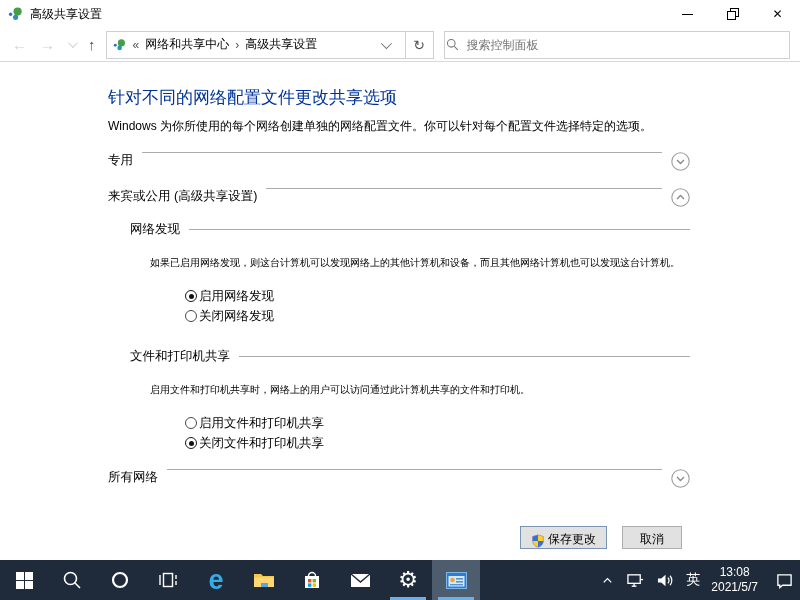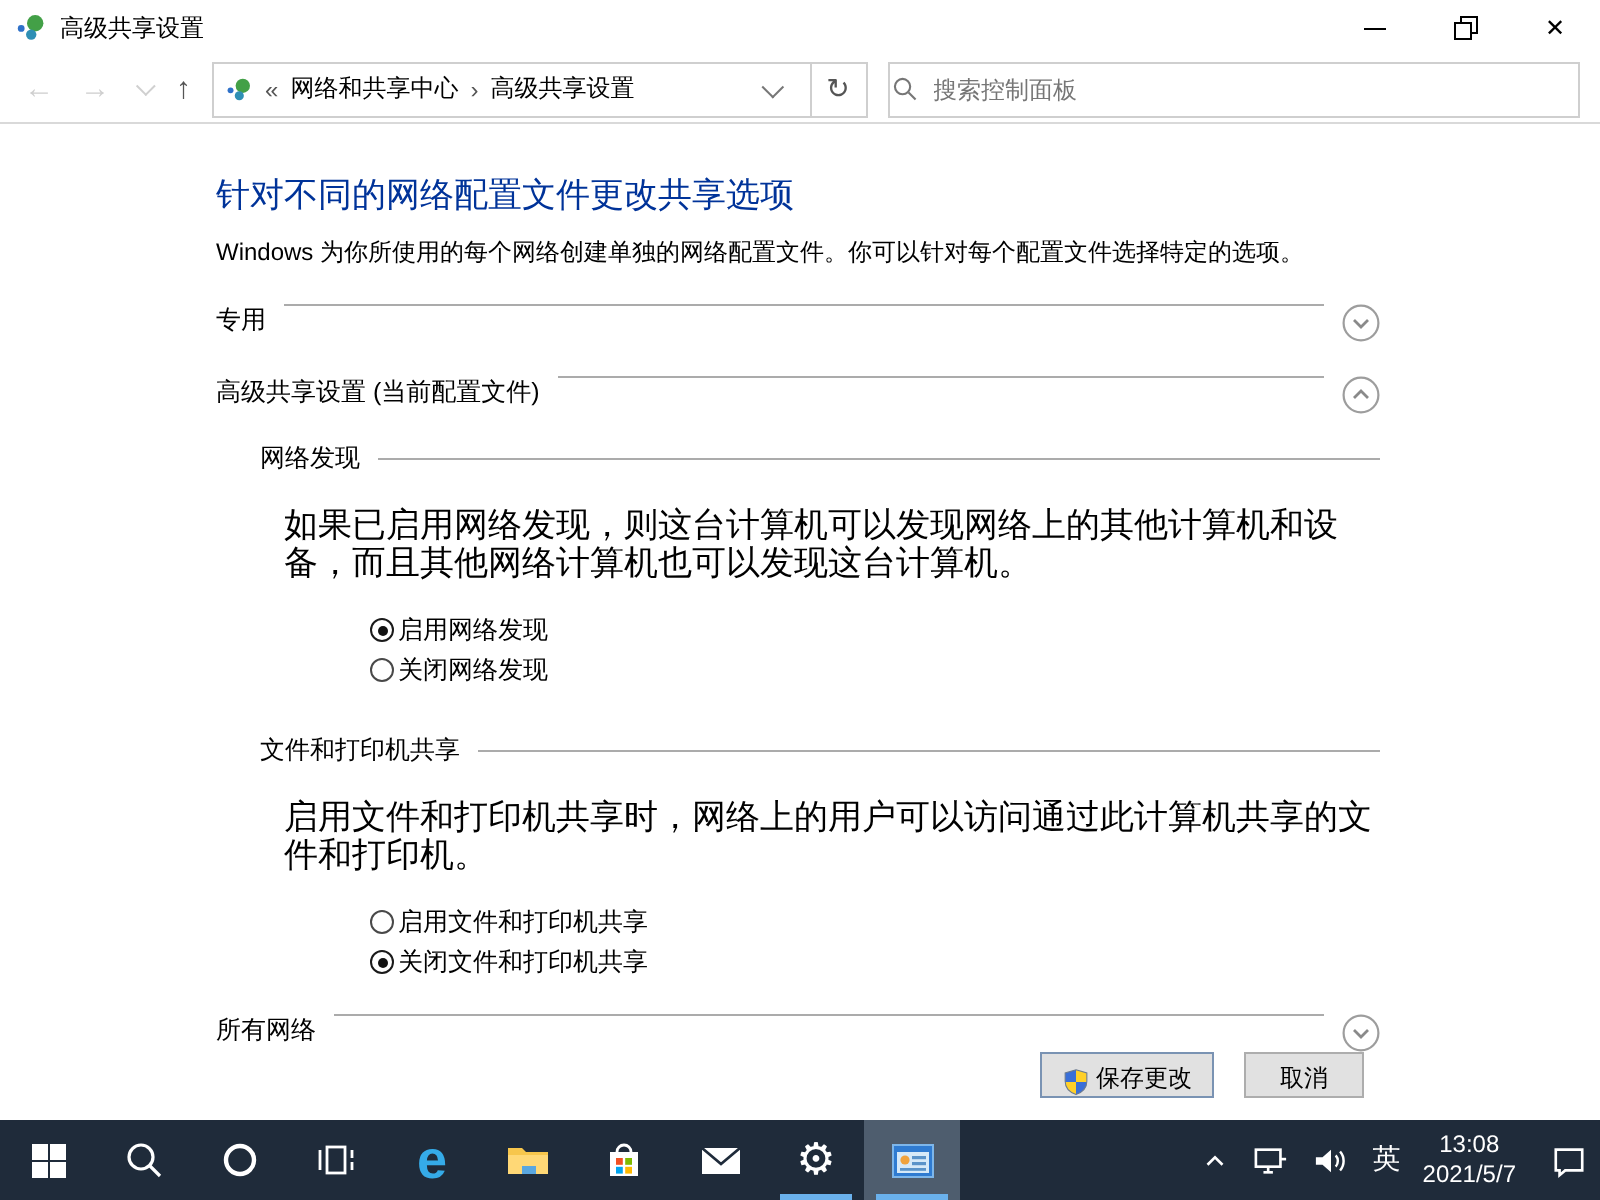--- a/index.html
+++ b/index.html
@@ -36,21 +36,21 @@
   .page-intro { margin-top:9px; font-size:12px; color:#000; }
 
   .sec-row { display:flex; margin-top:17px; }
   .sec-label { font-size:12.5px; color:#000; white-space:nowrap; }
   .rule { flex:1; height:1px; background:#ababab; margin:0 9px; }
   .expander { width:19px; height:19px; flex:none; }
 
   .sub-block { margin-left:22px; }
   .sub-head { display:flex; align-items:center; margin-top:14px; }
   .sub-head .rule { margin-right:0; }
-  .sub-desc { margin-left:12px; margin-top:15px; font-size:17px; color:#000; width:545px; line-height:19px; }
+  .sub-desc { margin-left:20px; margin-top:15px; font-size:10px; color:#000; width:545px; line-height:19px; }
   .radio-group { margin-left:55px; margin-top:14px; }
   .radio-row { display:flex; align-items:center; gap:2px; height:20px; font-size:12.5px; color:#000; }
   .radio { width:12px; height:12px; border:1px solid #494949; border-radius:50%; position:relative; flex:none; background:#fff; }
   .radio.selected { border-color:#1a1a1a; }
   .radio.selected::after { content:""; position:absolute; left:2.5px; top:2.5px; width:5px; height:5px; border-radius:50%; background:#111; }
 
   .footer-btns { position:absolute; right:118px; bottom:10px; display:flex; gap:15px; }
   .btn { height:23px; font-size:12px; color:#000; display:flex; align-items:flex-end; justify-content:center; background:#e1e1e1; border:1px solid #adadad; padding:0 10px; }
   .btn-save { border-color:#7a93b3; gap:3px; min-width:82px; }
   .btn-cancel { min-width:60px; }
@@ -130,21 +130,21 @@
     <div class="sec-row">
       <span class="sec-label">专用</span>
       <span class="rule"></span>
       <svg class="expander" viewBox="0 0 19 19">
         <circle cx="9.5" cy="9.5" r="8.7" fill="#fff" stroke="#9d9d9d" stroke-width="1.1"></circle>
         <polyline points="6,8 9.5,11.5 13,8" fill="none" stroke="#8a8a8a" stroke-width="1.4"></polyline>
       </svg>
     </div>
 
     <div class="sec-row">
-      <span class="sec-label">高级共享设置 (当前配置文件)</span>
+      <span class="sec-label">来宾或公用 (高级共享设置)</span>
       <span class="rule"></span>
       <svg class="expander" viewBox="0 0 19 19">
         <circle cx="9.5" cy="9.5" r="8.7" fill="#fff" stroke="#9d9d9d" stroke-width="1.1"></circle>
         <polyline points="6,11 9.5,7.5 13,11" fill="none" stroke="#8a8a8a" stroke-width="1.4"></polyline>
       </svg>
     </div>
 
     <div class="sub-block">
       <div class="sub-head">
         <span class="sec-label">网络发现</span>

